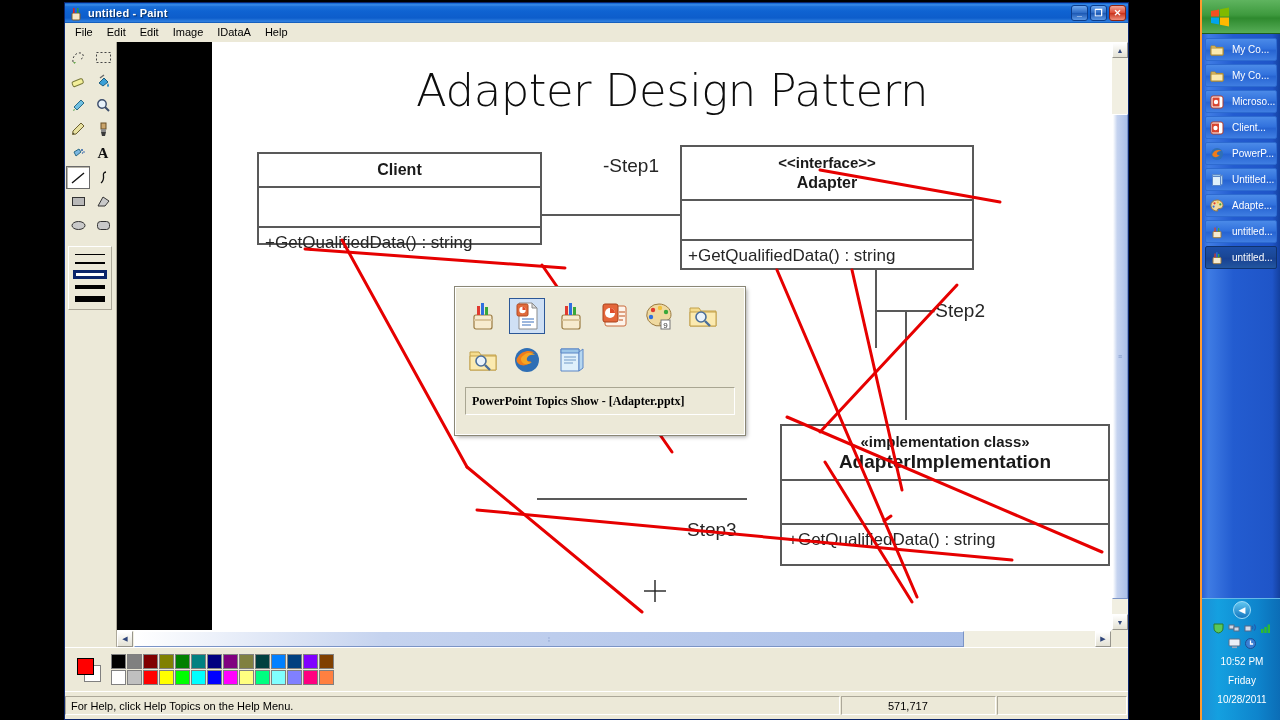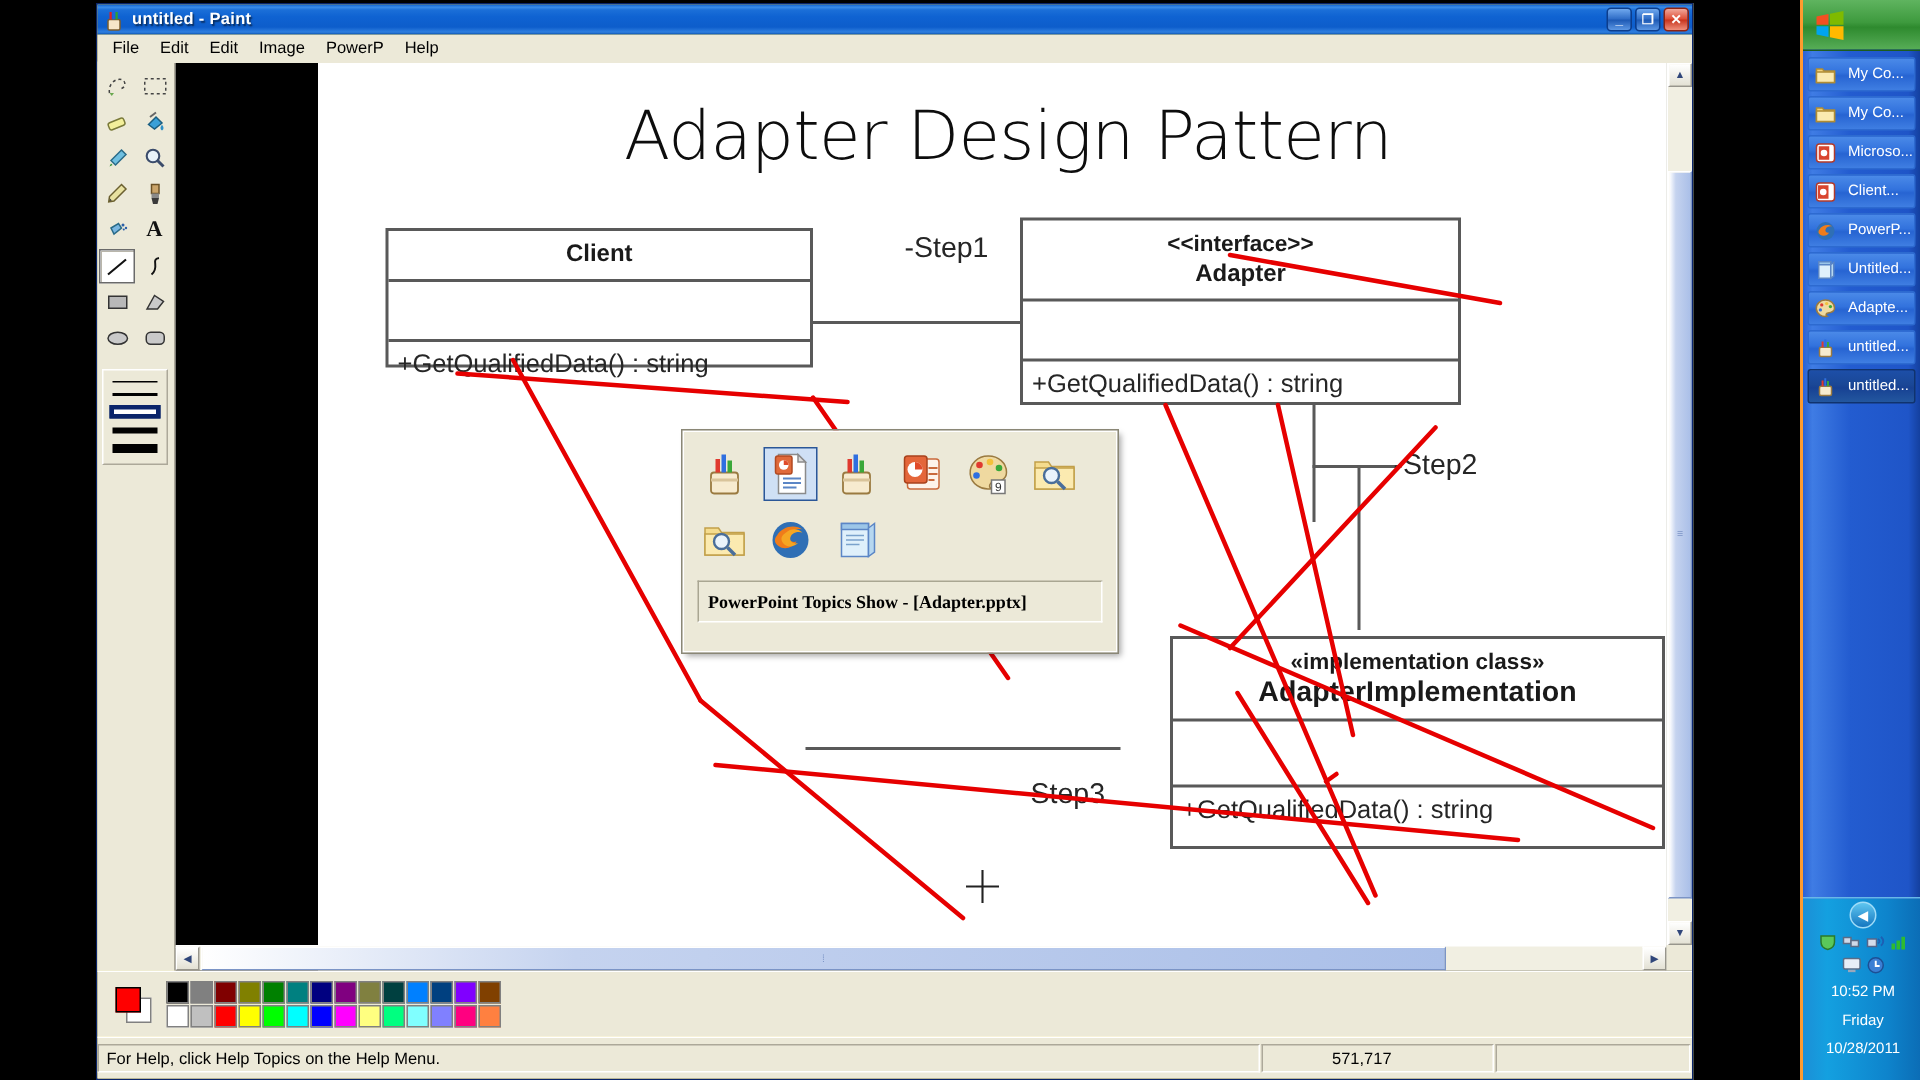--- a/index.html
+++ b/index.html
@@ -268,21 +268,21 @@
             <span class="glyph">✕</span>
           </span>
       </span>
     </div>
 
     <div class="menubar">
       <span class="menuitem">File</span>
       <span class="menuitem">Edit</span>
       <span class="menuitem">Edit</span>
       <span class="menuitem">Image</span>
-      <span class="menuitem">PowerP</span>
+      <span class="menuitem">IDataA</span>
       <span class="menuitem">Help</span>
     </div>
 
     <div class="paint-body">
 
       <div class="toolbox">
         <div class="tool-grid">
           <div class="tool">
             <svg width="17" height="15" viewBox="0 0 17 15">
                 <path d="M3 12 C2 7,6 2,11 3 C14 4,14 8,11 9" fill="none" stroke="#444" stroke-dasharray="2 2"></path>

